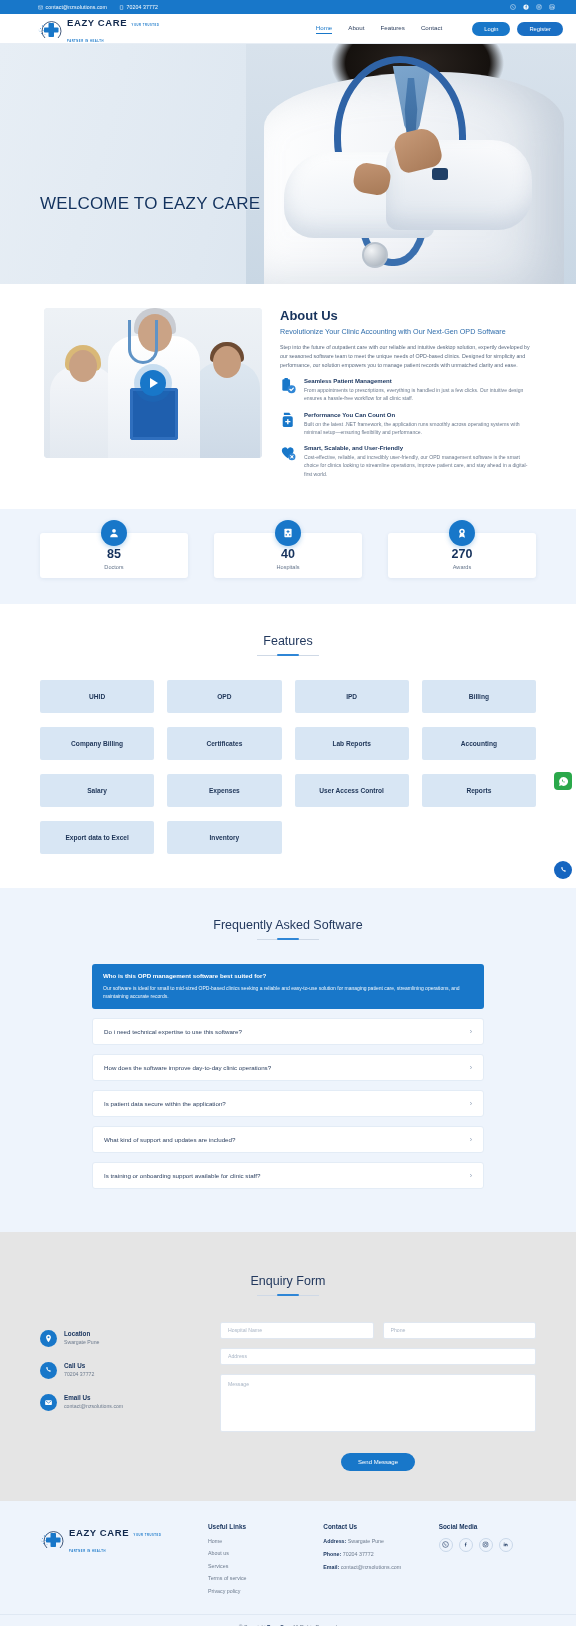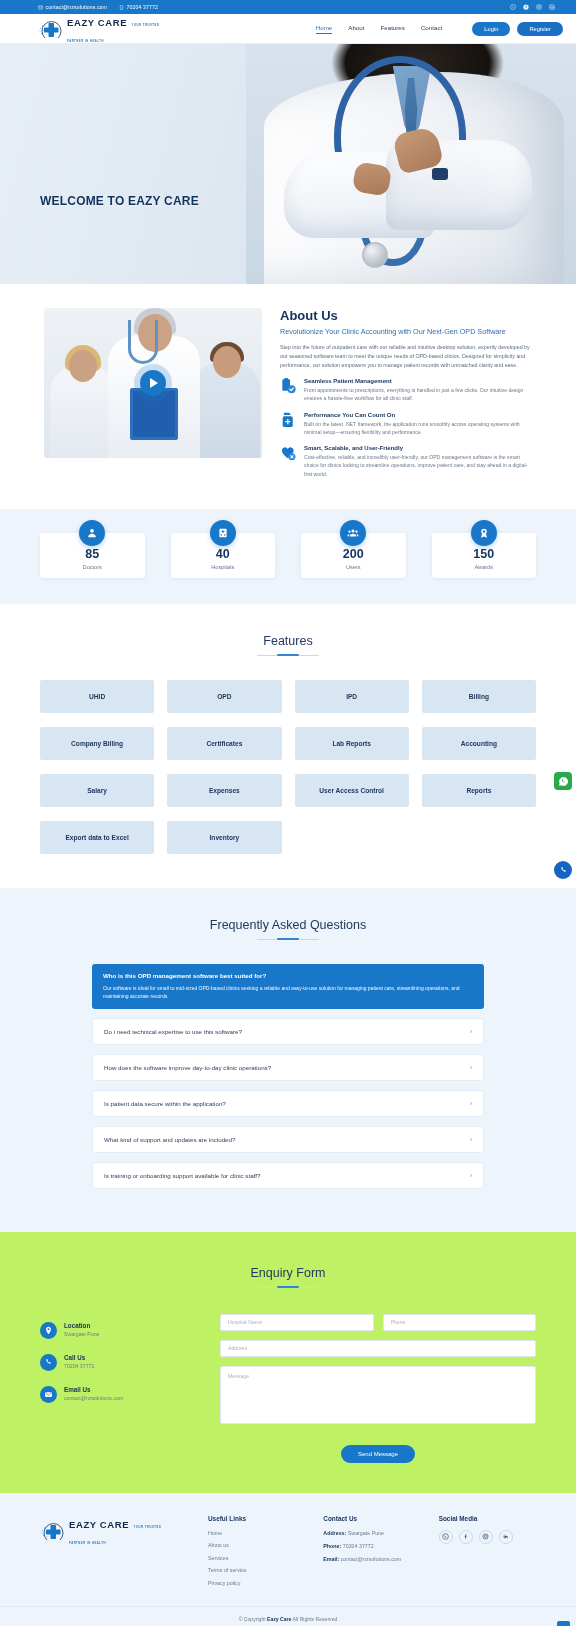--- a/index.html
+++ b/index.html
@@ -127,21 +127,21 @@
     position: absolute; left: 116px; top: 198px; width: 26px; height: 26px;
     border-radius: 50%; background: radial-gradient(circle at 34% 30%,#f2f4f6,#9fa9b4);
     border: 2.5px solid #b9c2cc;
   }
   .hero-watch {
     position: absolute; left: 186px; top: 124px; width: 16px; height: 12px;
     background: #1f3f66; border-radius: 3px;
   }
   .hero-title {
     position: absolute; left: 40px; top: 150px;
-    font-size: 12px; font-weight: 700; letter-spacing: .2px; color: #12325e;
+    font-size: 17px; font-weight: 400; letter-spacing: .2px; color: #12325e;
     text-shadow: 0 1px 0 rgba(255,255,255,.5);
   }
 
   
   .about { display: flex; gap: 18px; padding: 24px 44px 22px 44px; background: #fff; }
   .about-media {
     width: 218px; height: 150px; border-radius: 4px; position: relative; overflow: hidden;
     background: linear-gradient(180deg,#e9eef4 0%,#dbe3ec 100%); flex: none;
   }
   .am-wall { position:absolute; inset:0; background: linear-gradient(180deg,#eef2f6,#dfe6ee); }
@@ -221,21 +221,21 @@
   .faq-open-q { font-size: 6.2px; font-weight: 700; margin-bottom: 5px; }
   .faq-open-a { font-size: 5px; line-height: 1.6; opacity: .95; }
   .faq-item {
     background: #fff; border: 1px solid #e3ecf6; border-radius: 3px;
     padding: 9px 11px; margin-bottom: 9px; display: flex; align-items: center;
     font-size: 6.2px; color: #2b3f5f; cursor: pointer;
   }
   .faq-item .chev { margin-left: auto; color: #8c9cb3; font-size: 7px; line-height: 1; }
 
   
-  .enquiry { background: #bef264; padding: 4px 40px 30px; }
+  .enquiry { background: #e5e5e5; padding: 12px 40px 30px; }
   .enq-wrap { display: flex; gap: 20px; margin-top: 26px; }
   .enq-info { width: 160px; padding-top: 8px; }
   .enq-row { display: flex; gap: 7px; margin-bottom: 15px; align-items: flex-start; }
   .enq-ico {
     width: 17px; height: 17px; border-radius: 50%; background: #1877c9; flex: none;
     display: flex; align-items: center; justify-content: center;
   }
   .enq-h { font-size: 6.3px; font-weight: 700; color: #16325c; margin-bottom: 2.5px; }
   .enq-v { font-size: 5.2px; color: #6d7b8e; }
   .enq-form { flex: 1; }
@@ -498,43 +498,30 @@
               <rect x="9.2" y="5.2" width="1.6" height="5" fill="#1877c9"></rect>
               <rect x="7.5" y="6.9" width="5" height="1.6" fill="#1877c9"></rect>
               <rect x="6" y="12" width="2.2" height="2.2" fill="#1877c9"></rect>
               <rect x="11.8" y="12" width="2.2" height="2.2" fill="#1877c9"></rect>
             </svg>
         </span>
         <div class="stat-num">40</div>
         <div class="stat-lbl">Hospitals</div>
       </div>
 
-      <div class="stat">
-        <span class="stat-ico">
-          <svg viewBox="0 0 22 20" width="12" height="12">
-              <circle cx="11" cy="6.2" r="2.8" fill="#fff"></circle>
-              <circle cx="4.6" cy="7.6" r="2.1" fill="#fff"></circle>
-              <circle cx="17.4" cy="7.6" r="2.1" fill="#fff"></circle>
-              <path d="M5 16.4c0-3 2.7-4.8 6-4.8s6 1.8 6 4.8z" fill="#fff"></path>
-              <path d="M.9 15.8c0-2.1 1.7-3.3 3.7-3.3h.5a6.7 6.7 0 0 0-1.5 3.3zM21.1 15.8c0-2.1-1.7-3.3-3.7-3.3h-.5a6.7 6.7 0 0 1 1.5 3.3z" fill="#fff"></path>
-            </svg>
-        </span>
-        <div class="stat-num">200</div>
-        <div class="stat-lbl">Users</div>
-      </div>
 
       <div class="stat">
         <span class="stat-ico">
           <svg viewBox="0 0 20 20" width="12" height="12">
               <circle cx="10" cy="7.4" r="4.6" fill="#fff"></circle>
               <circle cx="10" cy="7.4" r="2" fill="#1877c9"></circle>
               <path d="M6.6 11.6L5 18l5-2.2L15 18l-1.6-6.4z" fill="#fff"></path>
             </svg>
         </span>
-        <div class="stat-num">150</div>
+        <div class="stat-num">270</div>
         <div class="stat-lbl">Awards</div>
       </div>
 
     </div>
   </div>
 
   <div class="features">
     <div class="sec-head">
       <div class="sec-title">Features</div>
       <div class="sec-rule"></div>
@@ -552,21 +539,21 @@
       <div class="feat-cell">Expenses</div>
       <div class="feat-cell">User Access Control</div>
       <div class="feat-cell">Reports</div>
       <div class="feat-cell">Export data to Excel</div>
       <div class="feat-cell">Inventory</div>
     </div>
   </div>
 
   <div class="faq">
     <div class="sec-head">
-      <div class="sec-title">Frequently Asked Questions</div>
+      <div class="sec-title">Frequently Asked Software</div>
       <div class="sec-rule"></div>
     </div>
     <div class="faq-list">
       <div class="faq-open">
         <div class="faq-open-q">Who is this OPD management software best suited for?</div>
         <div class="faq-open-a">Our software is ideal for small to mid-sized OPD-based clinics seeking a reliable and easy-to-use solution for managing patient care, streamlining operations, and maintaining accurate records.</div>
       </div>
       <div class="faq-item">
         <span>Do i need technical expertise to use this software?</span>
         <span class="chev">›</span>

